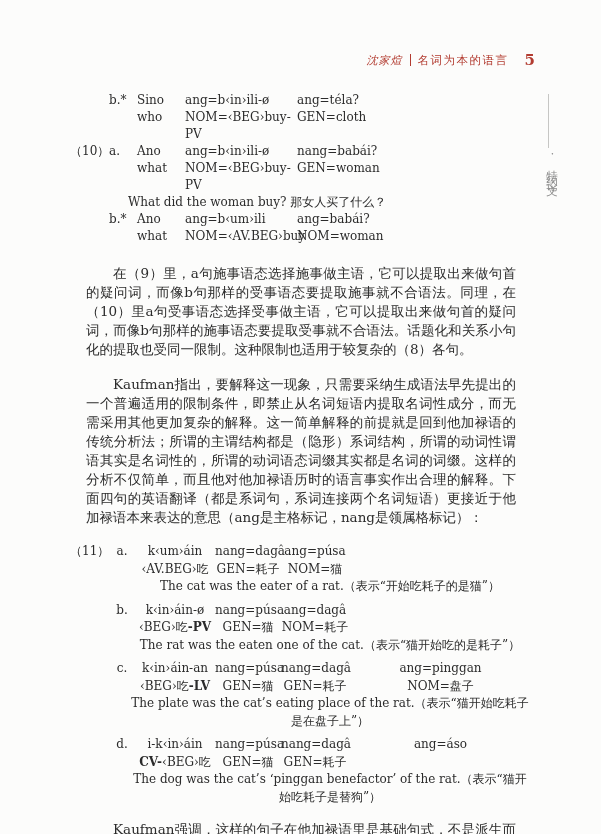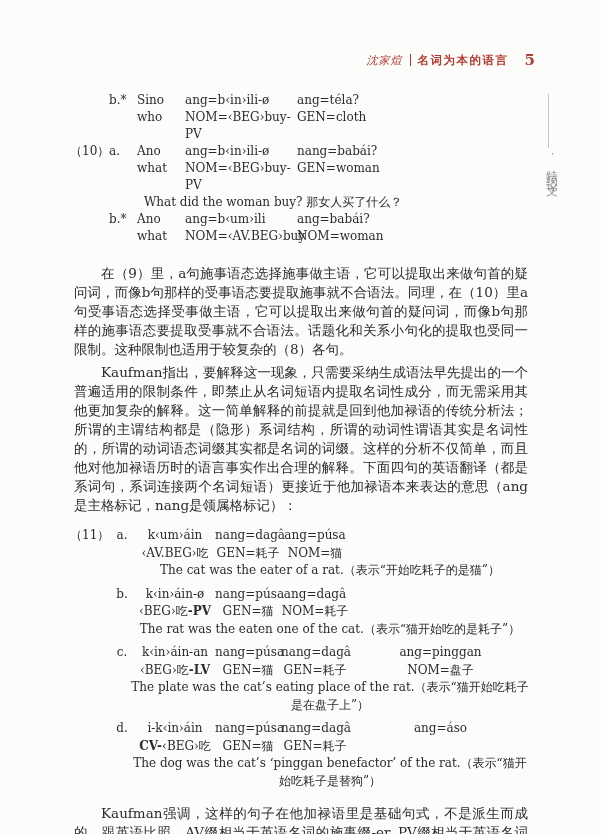--- a/index.html
+++ b/index.html
@@ -14,50 +14,50 @@
   }
 
   
   .header {
     position:absolute; top:51px; right:66px;
     display:flex; align-items:center;
     color:#b23b30;
   }
   .hdr-author { font-style:italic; font-size:11px; letter-spacing:1px; }
   .hdr-bar { width:1px; height:12px; background:#b23b30; margin:0 7px; }
-  .hdr-title { font-weight:bold; font-size:11.5px; letter-spacing:1.5px; }
+  .hdr-title { font-weight:normal; font-size:11.5px; letter-spacing:1.5px; }
   .hdr-page { font-size:15px; font-weight:bold; margin-left:16px; }
 
   
   .side-rule {
     position:absolute; right:52px; top:94px;
     width:1px; height:54px; background:#c6c6c4;
   }
   .side-label {
     position:absolute; right:42px; top:152px;
     writing-mode:vertical-rl; text-orientation:mixed;
     font-size:11.5px; letter-spacing:5px; color:#8c8c8c;
   }
 
   
   .content { position:absolute; left:70px; top:92px; width:462px; }
 
   .gloss { font-size:12px; line-height:17px; }
   .ex10 .grow { display:grid; grid-template-columns:39px 28px 48px 112px auto; }
-  .gfree10 { margin-left:74px; }
+  .gfree10 { margin-left:58px; }
 
   .ex11block { margin-top:12px; margin-bottom:12px; font-size:12px; line-height:17.5px;text-align:center; }
   .ex11block .grow { display:grid; grid-template-columns:39px 26px 80px 66px 68px auto; }
   .gfree11 { margin-left:58px; }
   .sub-gap { margin-top:6px; }
   .cell b { font-weight:700; }
 
   .para {
     font-size:13.5px; line-height:19px;
-    text-align:justify; text-indent:2em; margin:4px;
+    text-align:justify; text-indent:2em; margin:16px;
   }
   .p1 { margin-top:19px; }
   .p3 { margin-top:14px; }
 </style>
 </head>
 <body>
 
 <div class="page">
 
   <div class="header">

